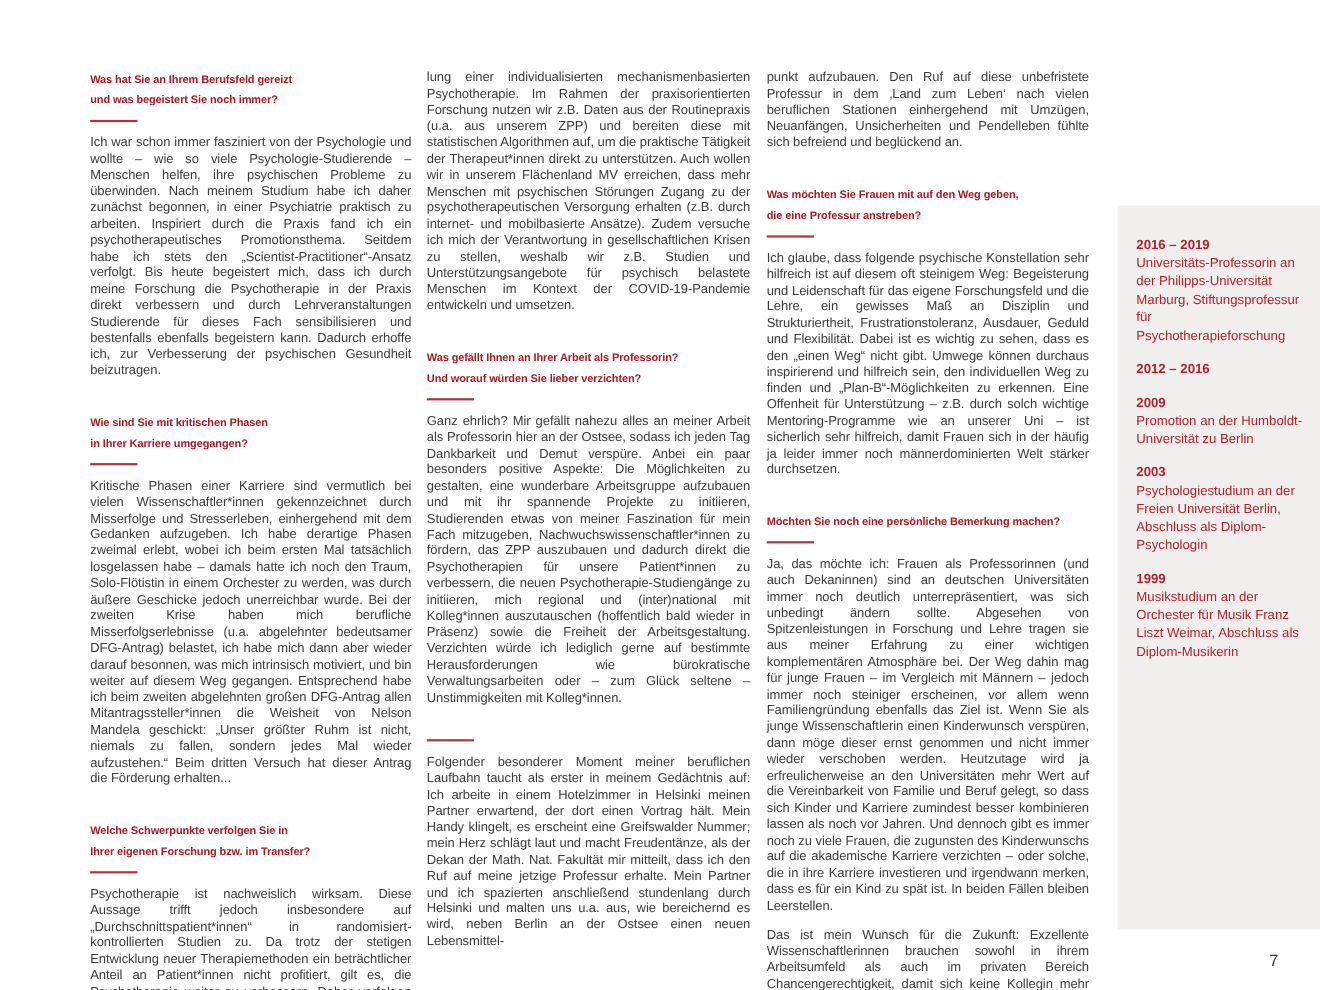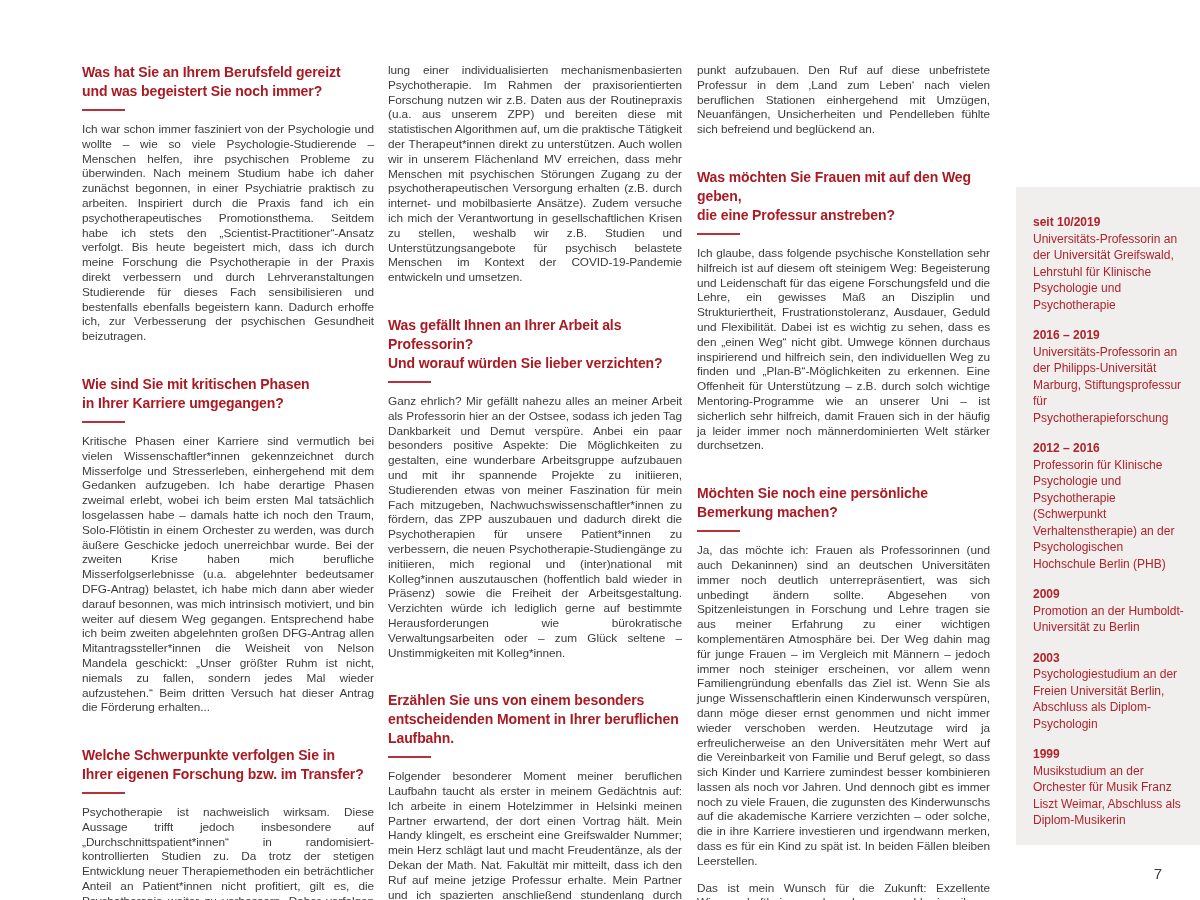--- a/index.html
+++ b/index.html
@@ -16,21 +16,21 @@
   .col-1 { left: 82px;  width: 292px; }
   .col-2 { left: 388px; width: 294px; }
   .col-3 { left: 697px; width: 293px; }
 
   .qblock { margin-top: 31px; }
   .qblock.first { margin-top: 0; }
 
   .q-heading {
     margin: 0;
     color: #aa1a23;
-    font-size: 14px;
+    font-size: 10px;
     font-weight: 700;
     line-height: 19px;
     white-space: pre-line;
     letter-spacing: -0.1px;
   }
   .q-rule {
     width: 43px;
     height: 0;
     border-top: 2px solid #b5323b;
     margin: 8px 0 11px 0;
@@ -109,22 +109,20 @@
 
   <div class="col col-2">
     <p class="answer">lung einer individualisierten mechanismenbasierten Psychotherapie. Im Rahmen der praxisorientierten Forschung nutzen wir z.B. Daten aus der Routinepraxis (u.a. aus unserem ZPP) und bereiten diese mit statistischen Algorithmen auf, um die praktische Tätigkeit der Therapeut*innen direkt zu unterstützen. Auch wollen wir in unserem Flächenland MV erreichen, dass mehr Menschen mit psychischen Störungen Zugang zu der psychotherapeutischen Versorgung erhalten (z.B. durch internet- und mobilbasierte Ansätze). Zudem versuche ich mich der Verantwortung in gesellschaftlichen Krisen zu stellen, weshalb wir z.B. Studien und Unterstützungsangebote für psychisch belastete Menschen im Kontext der COVID-19-Pandemie entwickeln und umsetzen.</p>
     <section class="qblock">
       <h2 class="q-heading">Was gefällt Ihnen an Ihrer Arbeit als Professorin?
 Und worauf würden Sie lieber verzichten?</h2>
       <div class="q-rule"></div>
       <p class="answer">Ganz ehrlich? Mir gefällt nahezu alles an meiner Arbeit als Professorin hier an der Ostsee, sodass ich jeden Tag Dankbarkeit und Demut verspüre. Anbei ein paar besonders positive Aspekte: Die Möglichkeiten zu gestalten, eine wunderbare Arbeitsgruppe aufzubauen und mit ihr spannende Projekte zu initiieren, Studierenden etwas von meiner Faszination für mein Fach mitzugeben, Nachwuchswissenschaftler*innen zu fördern, das ZPP auszubauen und dadurch direkt die Psychotherapien für unsere Patient*innen zu verbessern, die neuen Psychotherapie-Studiengänge zu initiieren, mich regional und (inter)national mit Kolleg*innen auszutauschen (hoffentlich bald wieder in Präsenz) sowie die Freiheit der Arbeitsgestaltung. Verzichten würde ich lediglich gerne auf bestimmte Herausforderungen wie bürokratische Verwaltungsarbeiten oder – zum Glück seltene – Unstimmigkeiten mit Kolleg*innen.</p>
     </section>
     <section class="qblock">
-      <h2 class="q-heading">Erzählen Sie uns von einem besonders
-entscheidenden Moment in Ihrer beruflichen Laufbahn.</h2>
       <div class="q-rule"></div>
       <p class="answer last">Folgender besonderer Moment meiner beruflichen Laufbahn taucht als erster in meinem Gedächtnis auf: Ich arbeite in einem Hotelzimmer in Helsinki meinen Partner erwartend, der dort einen Vortrag hält. Mein Handy klingelt, es erscheint eine Greifswalder Nummer; mein Herz schlägt laut und macht Freudentänze, als der Dekan der Math. Nat. Fakultät mir mitteilt, dass ich den Ruf auf meine jetzige Professur erhalte. Mein Partner und ich spazierten anschließend stundenlang durch Helsinki und malten uns u.a. aus, wie bereichernd es wird, neben Berlin an der Ostsee einen neuen Lebensmittel-</p>
     </section>
   </div>
 
   <div class="col col-3">
     <p class="answer">punkt aufzubauen. Den Ruf auf diese unbefristete Professur in dem ‚Land zum Leben‘ nach vielen beruflichen Stationen einhergehend mit Umzügen, Neuanfängen, Unsicherheiten und Pendelleben fühlte sich befreiend und beglückend an.</p>
     <section class="qblock">
       <h2 class="q-heading">Was möchten Sie Frauen mit auf den Weg geben,
 die eine Professur anstreben?</h2>
@@ -134,30 +132,25 @@
     <section class="qblock">
       <h2 class="q-heading">Möchten Sie noch eine persönliche Bemerkung machen?</h2>
       <div class="q-rule"></div>
       <p class="answer">Ja, das möchte ich: Frauen als Professorinnen (und auch Dekaninnen) sind an deutschen Universitäten immer noch deutlich unterrepräsentiert, was sich unbedingt ändern sollte. Abgesehen von Spitzenleistungen in Forschung und Lehre tragen sie aus meiner Erfahrung zu einer wichtigen komplementären Atmosphäre bei. Der Weg dahin mag für junge Frauen – im Vergleich mit Männern – jedoch immer noch steiniger erscheinen, vor allem wenn Familiengründung ebenfalls das Ziel ist. Wenn Sie als junge Wissenschaftlerin einen Kinderwunsch verspüren, dann möge dieser ernst genommen und nicht immer wieder verschoben werden. Heutzutage wird ja erfreulicherweise an den Universitäten mehr Wert auf die Vereinbarkeit von Familie und Beruf gelegt, so dass sich Kinder und Karriere zumindest besser kombinieren lassen als noch vor Jahren. Und dennoch gibt es immer noch zu viele Frauen, die zugunsten des Kinderwunschs auf die akademische Karriere verzichten – oder solche, die in ihre Karriere investieren und irgendwann merken, dass es für ein Kind zu spät ist. In beiden Fällen bleiben Leerstellen.</p>
       <p class="answer last">Das ist mein Wunsch für die Zukunft: Exzellente Wissenschaftlerinnen brauchen sowohl in ihrem Arbeitsumfeld als auch im privaten Bereich Chancengerechtigkeit, damit sich keine Kollegin mehr für Karriere oder Kind entscheiden muss.</p>
     </section>
   </div>
 
   <aside class="sidebar">
     <div class="cv-entry">
-      <div class="cv-period">seit 10/2019</div>
-      <div class="cv-desc">Universitäts-Professorin an der Universität Greifswald, Lehrstuhl für Klinische Psychologie und Psychotherapie</div>
-    </div>
-    <div class="cv-entry">
       <div class="cv-period">2016 – 2019</div>
       <div class="cv-desc">Universitäts-Professorin an der Philipps-Universität Marburg, Stiftungsprofessur für Psychotherapieforschung</div>
     </div>
     <div class="cv-entry">
       <div class="cv-period">2012 – 2016</div>
-      <div class="cv-desc">Professorin für Klinische Psychologie und Psychotherapie (Schwerpunkt Verhaltenstherapie) an der Psychologischen Hochschule Berlin (PHB)</div>
     </div>
     <div class="cv-entry">
       <div class="cv-period">2009</div>
       <div class="cv-desc">Promotion an der Humboldt-Universität zu Berlin</div>
     </div>
     <div class="cv-entry">
       <div class="cv-period">2003</div>
       <div class="cv-desc">Psychologiestudium an der Freien Universität Berlin, Abschluss als Diplom-Psychologin</div>
     </div>
     <div class="cv-entry last">

